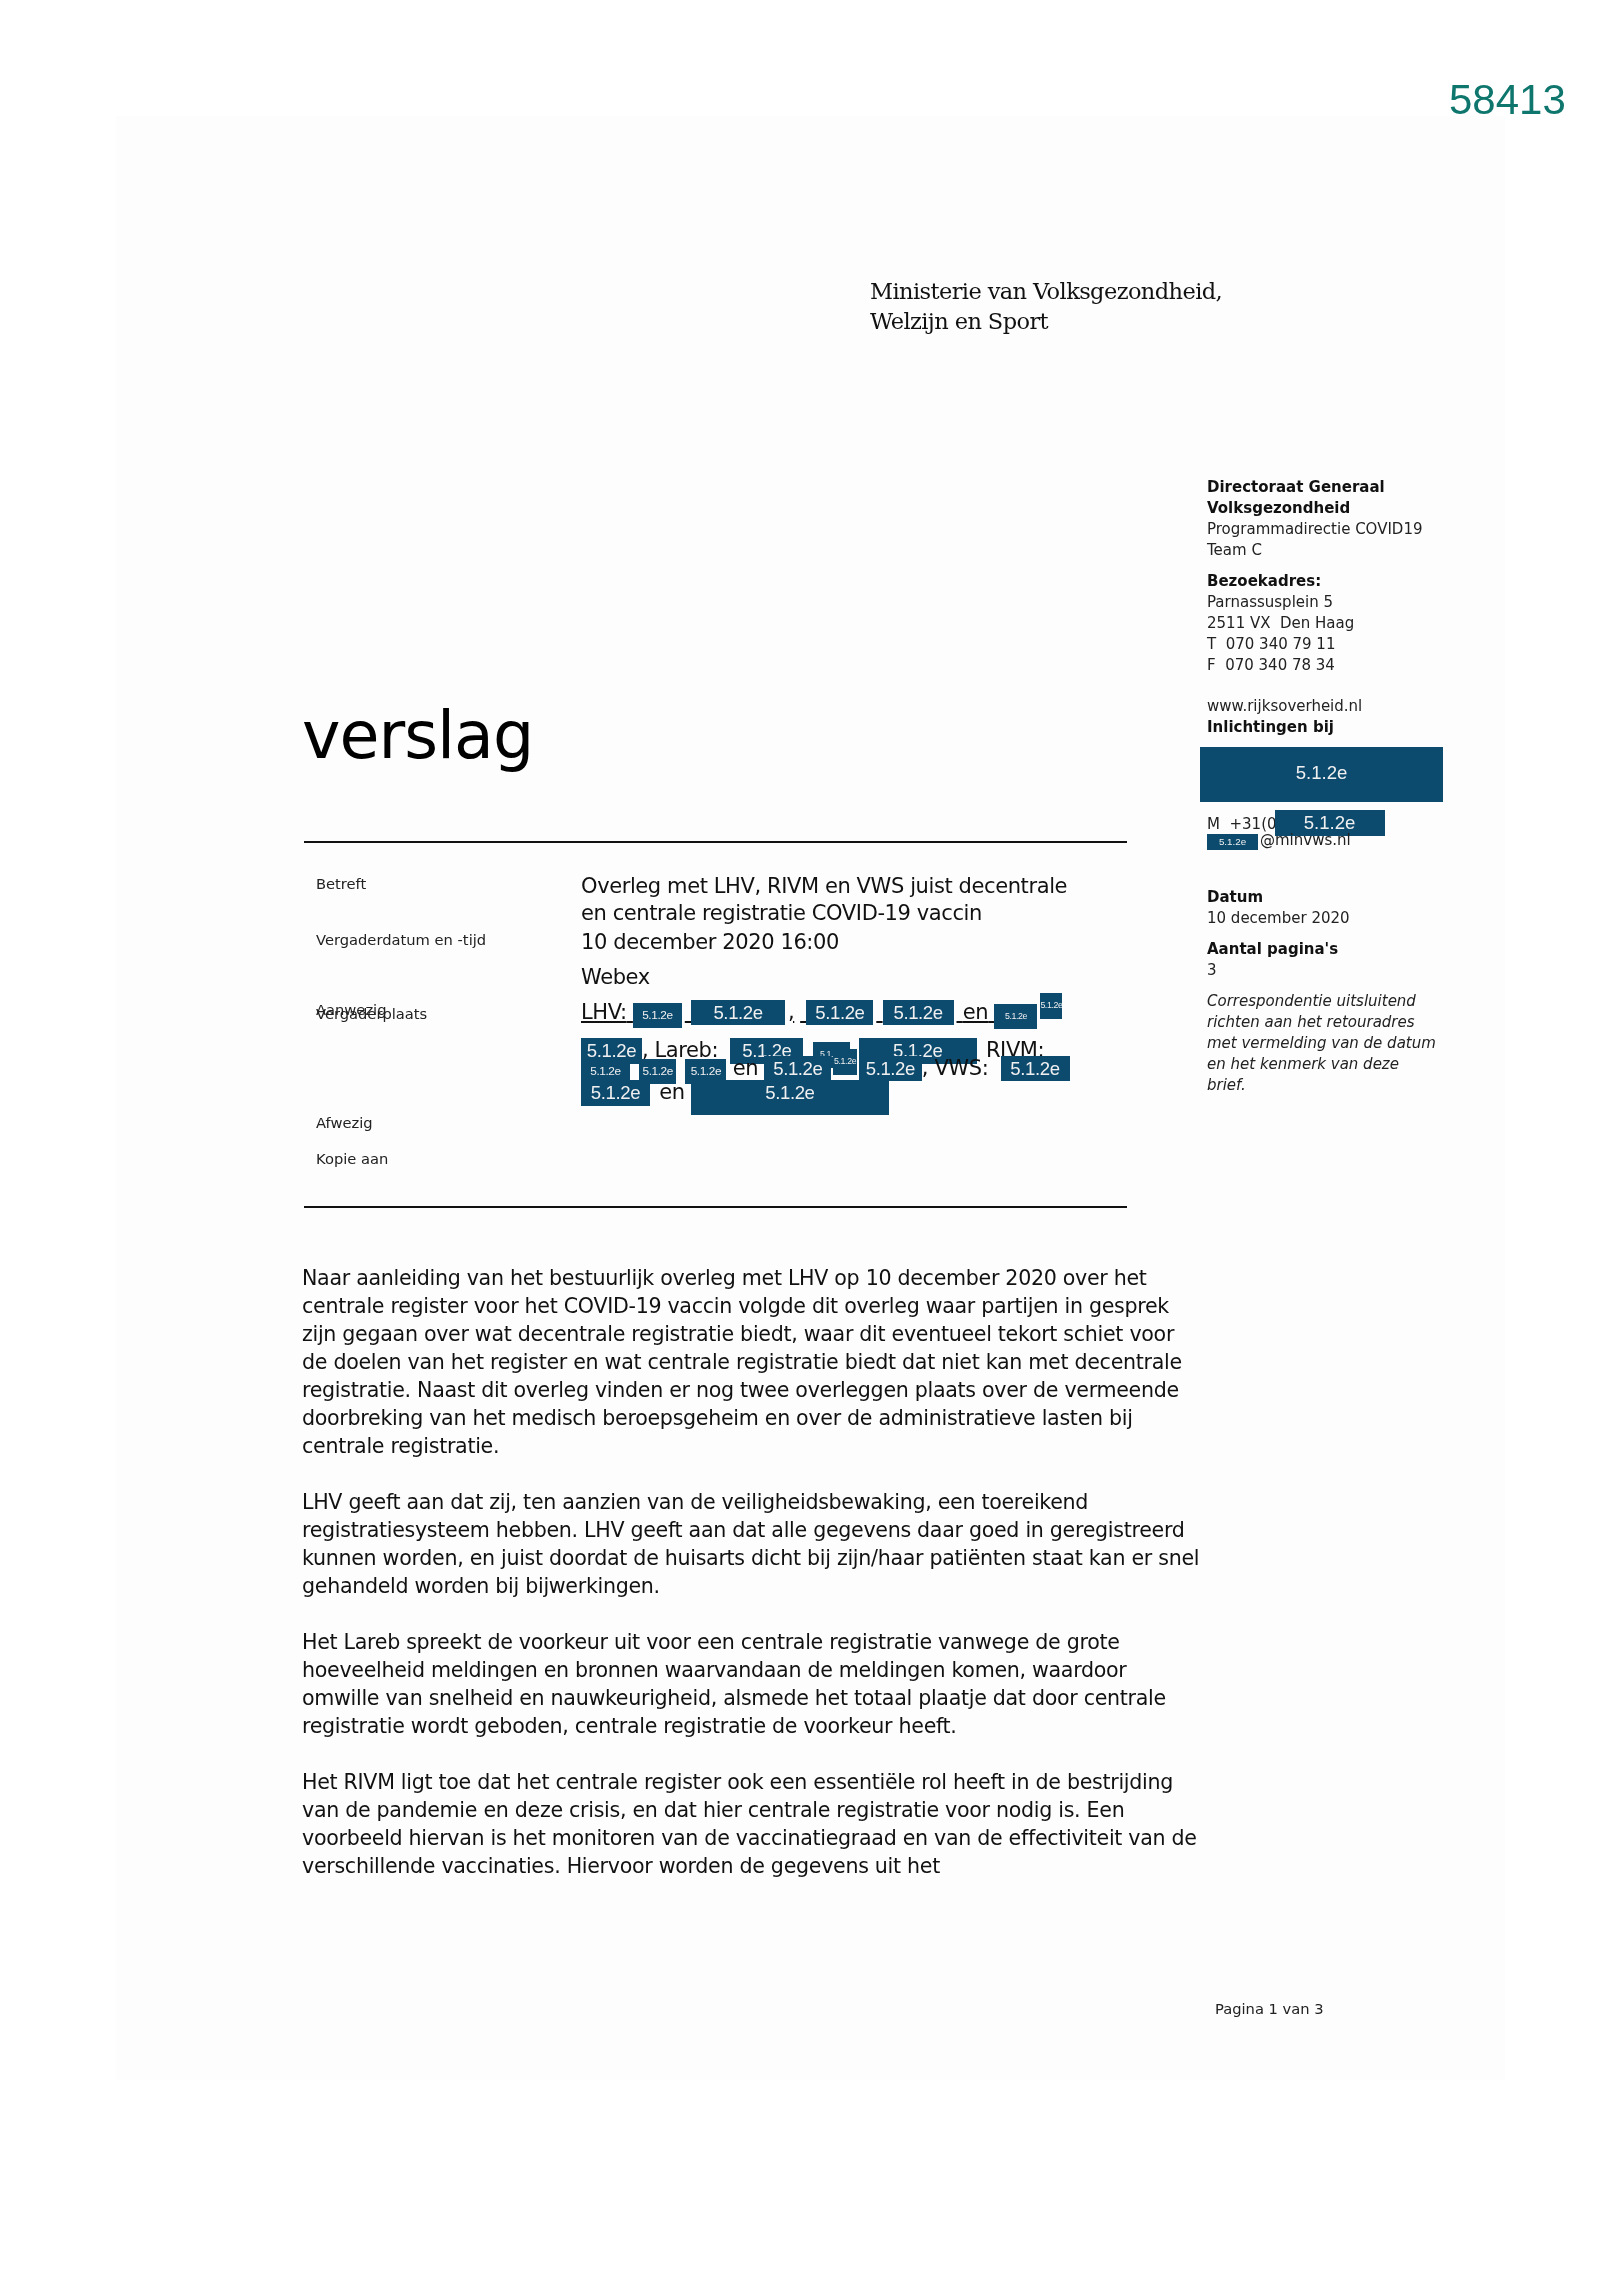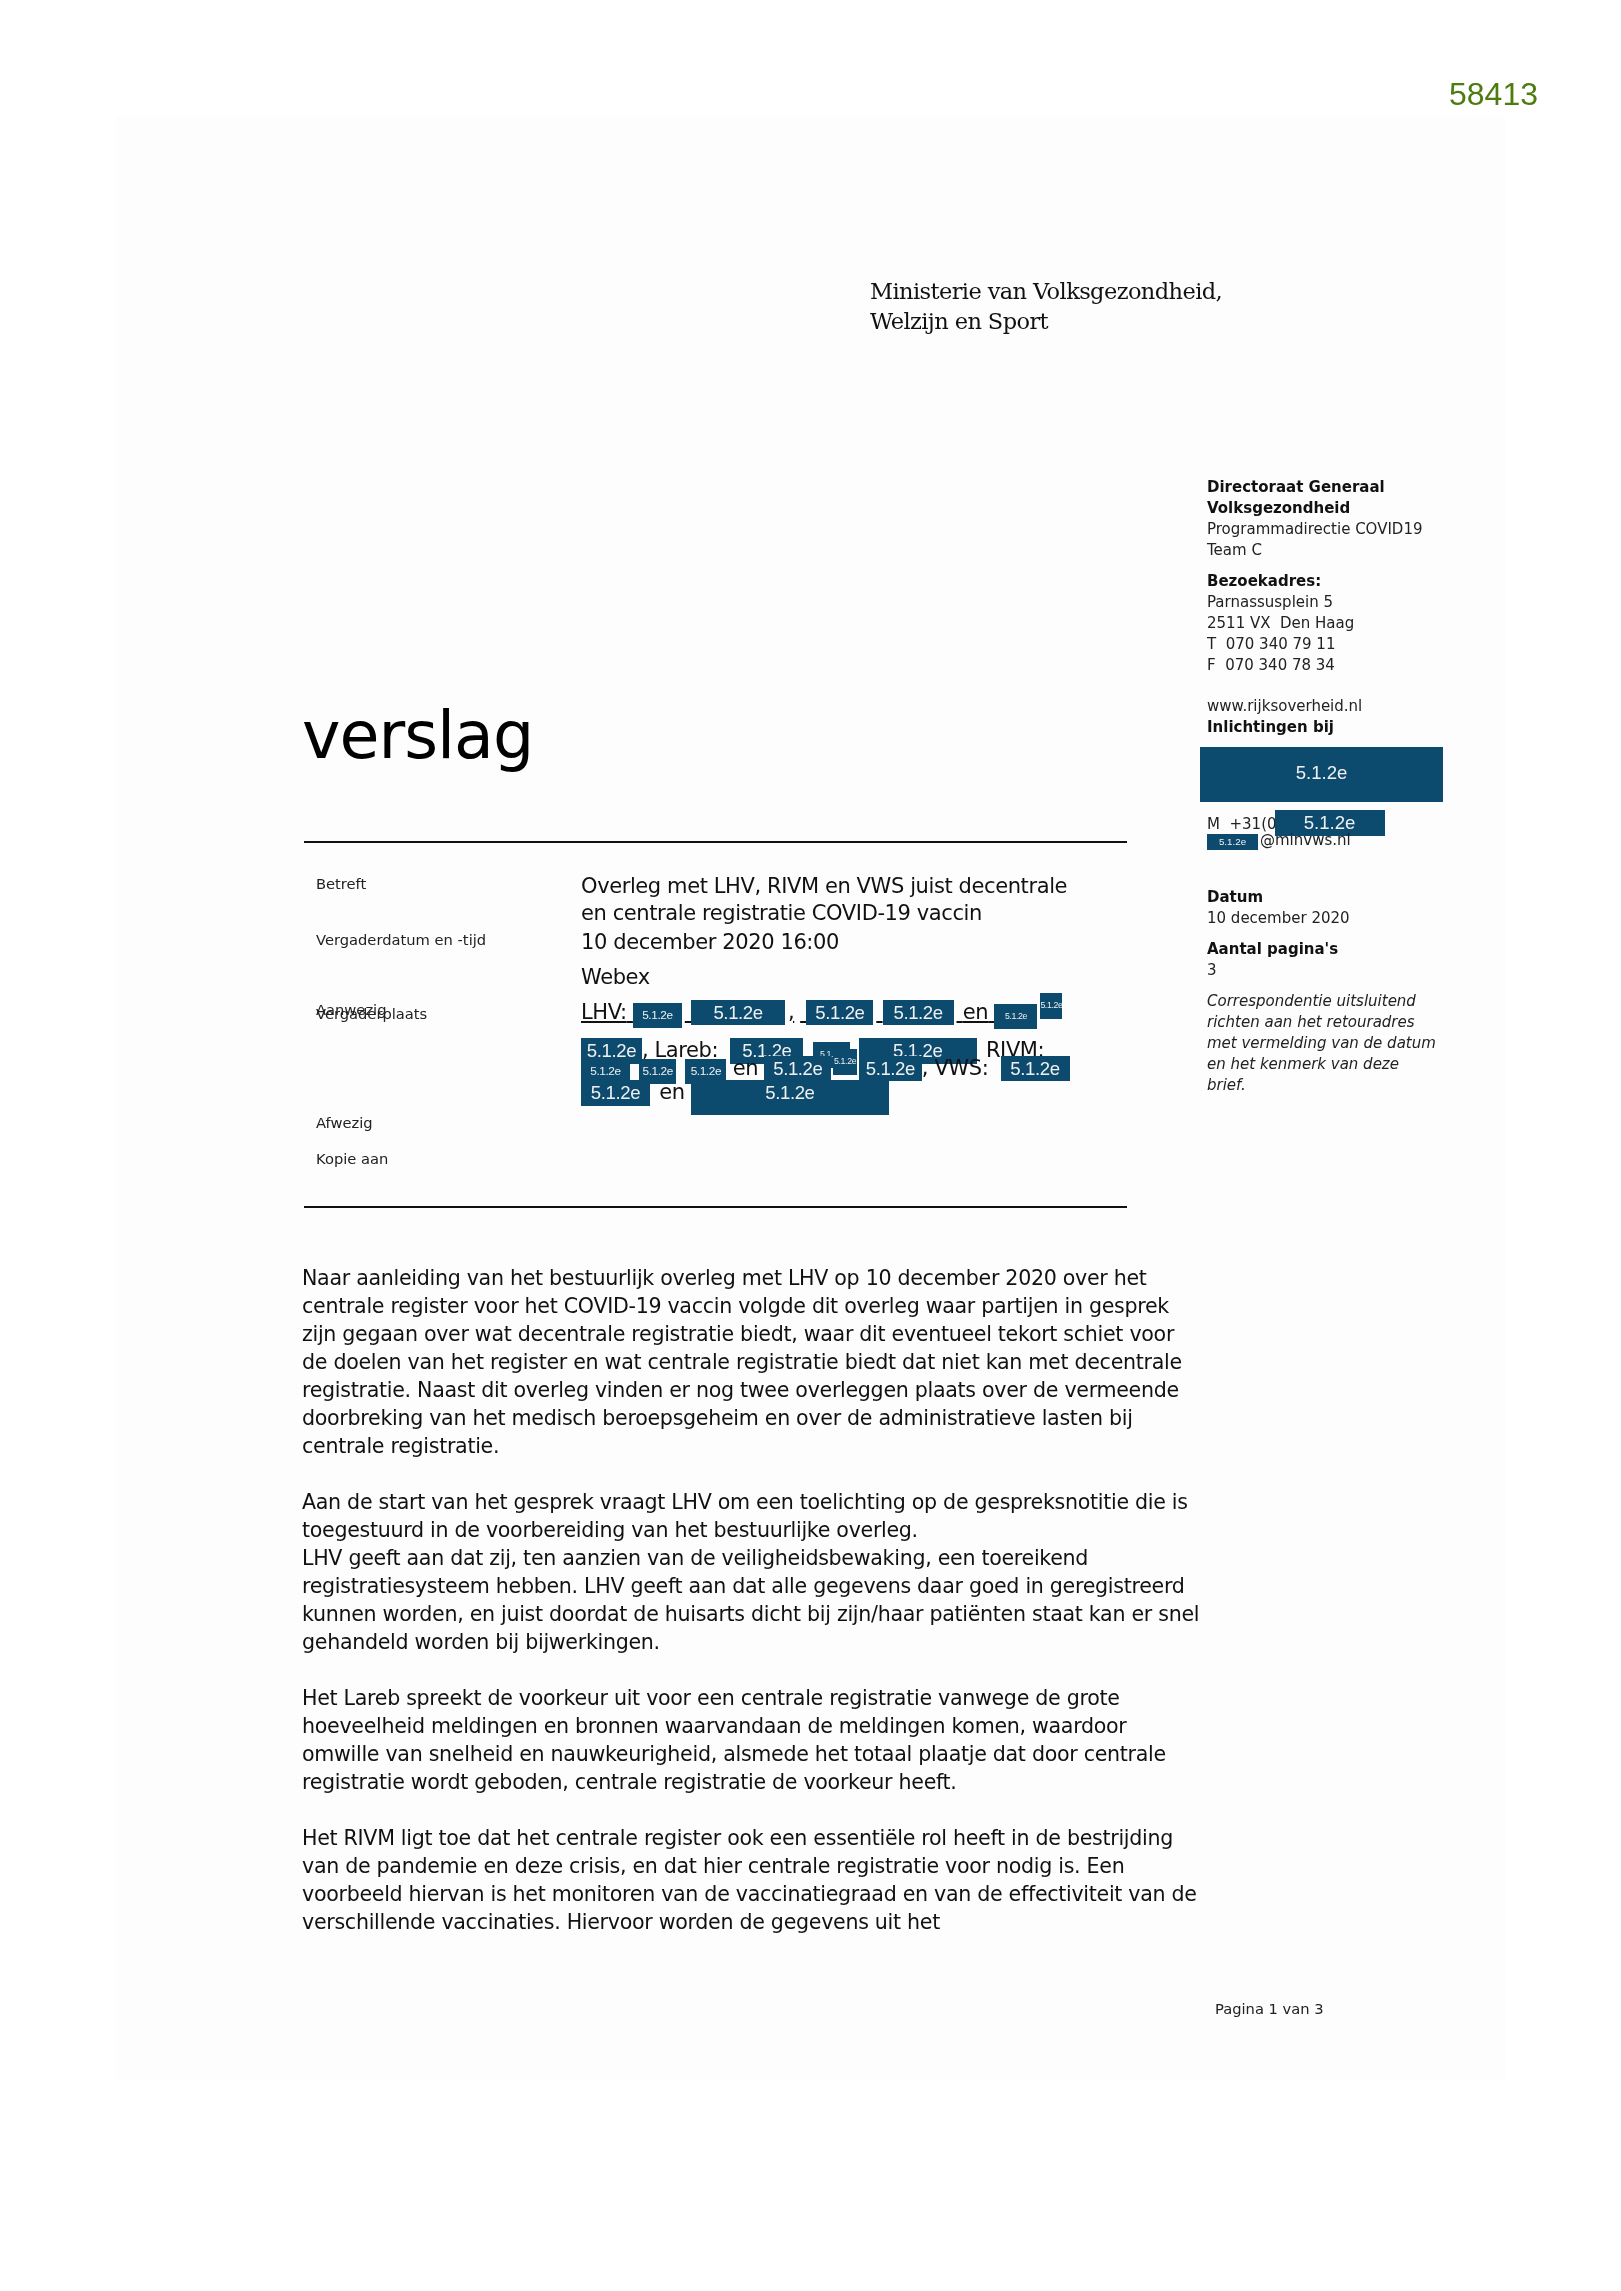--- a/index.html
+++ b/index.html
@@ -7,21 +7,21 @@
     width: 1621px; height: 2292px; position: relative; overflow: hidden;
     background: #ffffff; color: #111;
     font-family: "DejaVu Sans", sans-serif;
   }
   .page-area {
     position: absolute; left: 116px; top: 116px; width: 1389px; height: 1964px;
     background: #fdfdfd;
   }
   .doc-number {
     position: absolute; left: 1449px; top: 76px;
-    font-family: "Liberation Sans", sans-serif; font-size: 32px; color: #4d7c0f;
+    font-family: "Liberation Sans", sans-serif; font-size: 42px; color: #0f766e;
   }
   .ministry {
     position: absolute; left: 870px; top: 276px;
     font-family: "DejaVu Serif", serif; font-size: 22.5px; line-height: 30px; color: #111;
     letter-spacing: -0.6px;
   }
   .doc-title {
     position: absolute; left: 302px; top: 698px;
     font-family: "DejaVu Sans", sans-serif; font-size: 65px; color: #000000;
     letter-spacing: -1px;
@@ -172,20 +172,19 @@
     <span class="redact" style="width:69px">5.1.2e</span>
     <span>en</span>
     <span class="redact" style="width:198px;height:35px">5.1.2e</span>
   </div>
 </div>
 
 <div class="rule" style="top: 1206px;"></div>
 
 <div class="body-text">
   <p>Naar aanleiding van het bestuurlijk overleg met LHV op 10 december 2020 over het centrale register voor het COVID-19 vaccin volgde dit overleg waar partijen in gesprek zijn gegaan over wat decentrale registratie biedt, waar dit eventueel tekort schiet voor de doelen van het register en wat centrale registratie biedt dat niet kan met decentrale registratie. Naast dit overleg vinden er nog twee overleggen plaats over de vermeende doorbreking van het medisch beroepsgeheim en over de administratieve lasten bij centrale registratie.</p>
-  <p style="margin-bottom:0">Aan de start van het gesprek vraagt LHV om een toelichting op de gespreksnotitie die is toegestuurd in de voorbereiding van het bestuurlijke overleg.</p>
   <p>LHV geeft aan dat zij, ten aanzien van de veiligheidsbewaking, een toereikend registratiesysteem hebben. LHV geeft aan dat alle gegevens daar goed in geregistreerd kunnen worden, en juist doordat de huisarts dicht bij zijn/haar patiënten staat kan er snel gehandeld worden bij bijwerkingen.</p>
   <p>Het Lareb spreekt de voorkeur uit voor een centrale registratie vanwege de grote hoeveelheid meldingen en bronnen waarvandaan de meldingen komen, waardoor omwille van snelheid en nauwkeurigheid, alsmede het totaal plaatje dat door centrale registratie wordt geboden, centrale registratie de voorkeur heeft.</p>
   <p>Het RIVM ligt toe dat het centrale register ook een essentiële rol heeft in de bestrijding van de pandemie en deze crisis, en dat hier centrale registratie voor nodig is. Een voorbeeld hiervan is het monitoren van de vaccinatiegraad en van de effectiviteit van de verschillende vaccinaties. Hiervoor worden de gegevens uit het</p>
 </div>
 
 <div class="footer-page">Pagina 1 van 3</div>
 
 
 </body></html>

